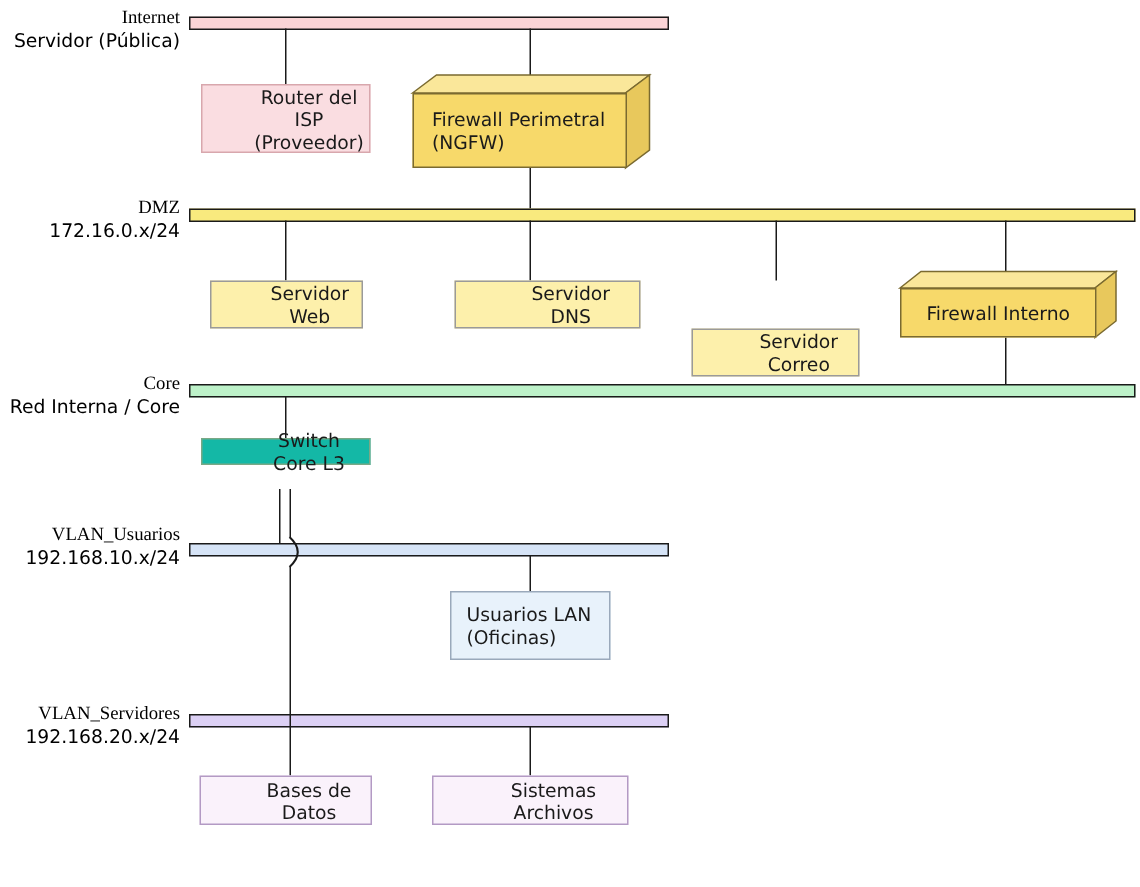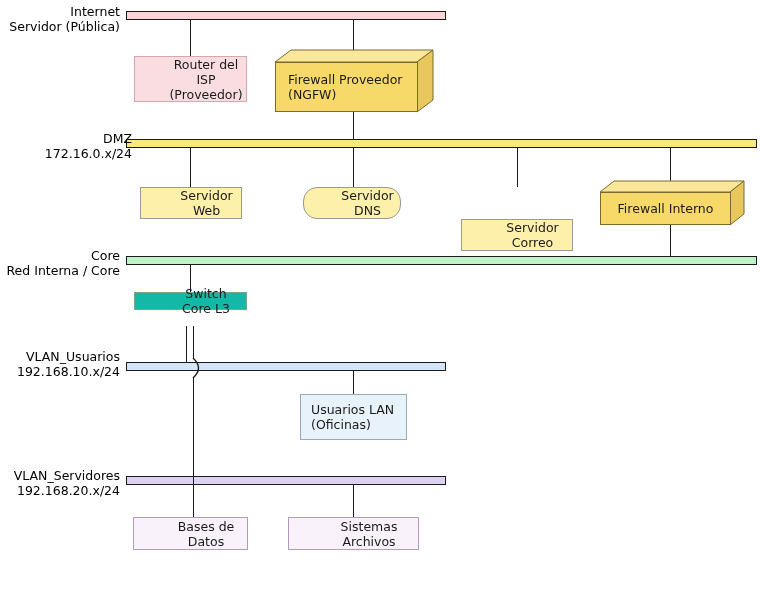--- a/index.html
+++ b/index.html
@@ -26,21 +26,21 @@
 
   
   .bus-label {
     position: absolute;
     text-align: right;
     font-size: 12.5px;
     color: #000000;
     line-height: 15px;
     white-space: nowrap;
   }
-  .bus-label .l1 { display: block; }
+  .bus-label .l1 { display: block; font-family: Liberation Serif, serif; }
   .bus-label .l2 { display: block; }
 
   
   .vline {
     position: absolute;
     width: 0;
     border-left: 1.4px solid #1a1a1a;
   }
 
   
@@ -111,44 +111,44 @@
     <span class="txt">Router del ISP
 (Proveedor)</span>
   </div>
 
   <div class="cube" style="left:275px; top:50px; width:158px; height:62px;">
     <svg width="158" height="62">
       <polygon points="0,12 16,0 158,0 142,12" fill="#fae79a" stroke="#7a6a30" stroke-width="1"></polygon>
       <polygon points="142,12 158,0 158,50 142,62" fill="#e8c85c" stroke="#7a6a30" stroke-width="1"></polygon>
     </svg>
     <div class="face-front" style="top:12px; width:143px; height:50px;">
-      <span class="txt">Firewall Proveedor
+      <span class="txt">Firewall Perimetral
 (NGFW)</span>
     </div>
   </div>
 
   <div class="vline" style="left:353px; top:112px; height:27px;"></div>
 
   <div class="bus" style="left:126px; top:139px; width:631px; background:#f9ea7e;"></div>
 
-  <div class="bus-label" style="left:12px; top:131px; width:120px;">
+  <div class="bus-label" style="left:0px; top:131px; width:120px;">
     <span class="l1">DMZ</span>
     <span class="l2">172.16.0.x/24</span>
   </div>
 
   <div class="vline" style="left:190px; top:147px; height:40px;"></div>
   <div class="vline" style="left:353px; top:147px; height:40px;"></div>
   <div class="vline" style="left:517px; top:147px; height:40px;"></div>
   <div class="vline" style="left:670px; top:147px; height:36px;"></div>
 
   <div class="node center" style="left:140px; top:187px; width:102px; height:32px; background:#fdf0ab; border-color:#9a9a9a;">
     <span class="txt">Servidor Web</span>
   </div>
 
-  <div class="node center" style="left:303px; top:187px; width:98px; height:32px; background:#fdf0ab; border-color:#9a9a9a;border-radius:14px;">
+  <div class="node center" style="left:303px; top:187px; width:124px; height:32px; background:#fdf0ab; border-color:#9a9a9a;">
     <span class="txt">Servidor DNS</span>
   </div>
 
   <div class="node center" style="left:461px; top:187px; width:112px; height:32px; background:#fdf0ab; border-color:#9a9a9a;margin-top:32px;">
     <span class="txt">Servidor Correo</span>
   </div>
 
   <div class="cube" style="left:600px; top:181px; width:144px; height:44px;">
     <svg width="144" height="44">
       <polygon points="0,11 14,0 144,0 130,11" fill="#fae79a" stroke="#7a6a30" stroke-width="1"></polygon>

